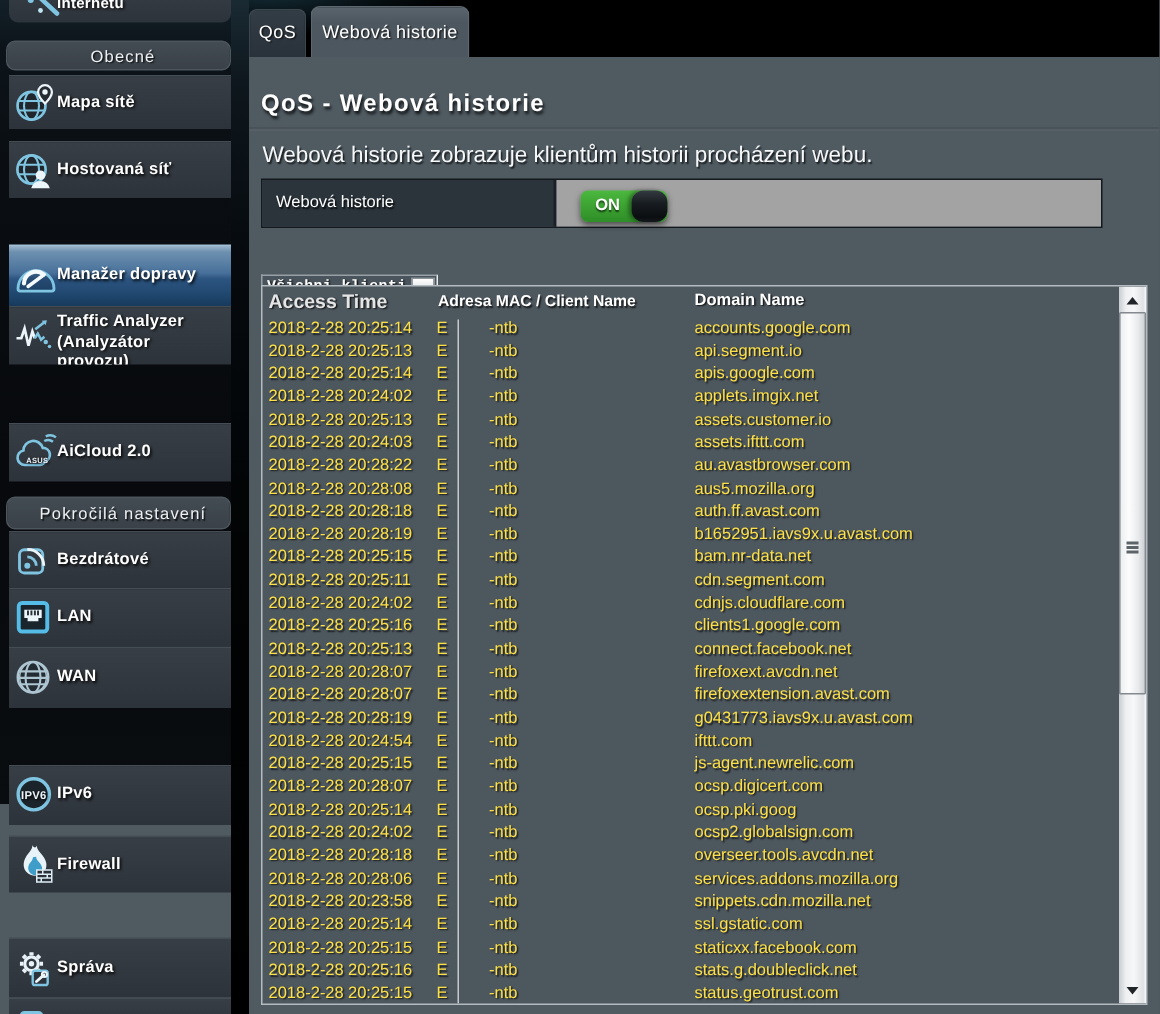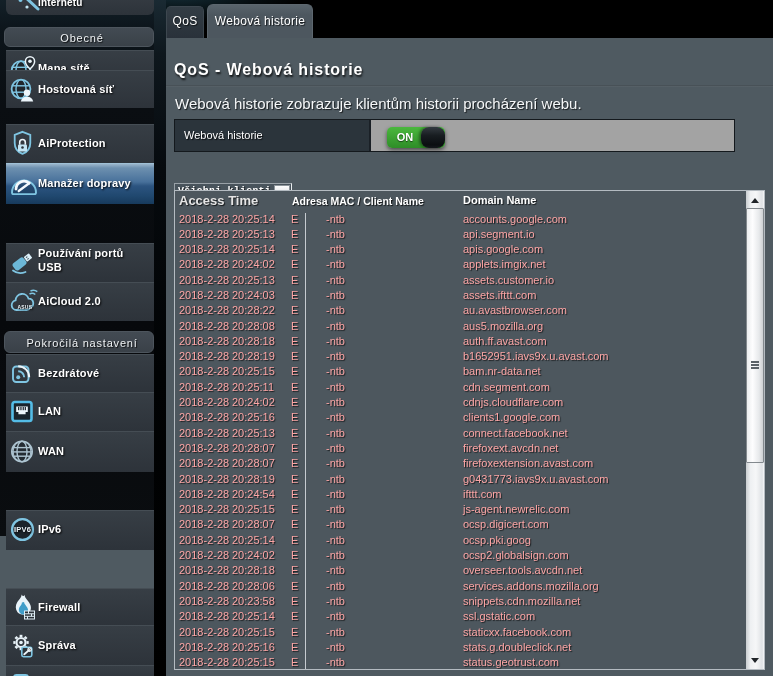--- a/index.html
+++ b/index.html
@@ -23,35 +23,35 @@
 .sitem .lbl.topal{top:3px;transform:none;}
 .sitem svg{position:absolute;left:3px;top:50%;transform:translateY(-50%);}
 .sbar{position:absolute;left:4px;width:150px;border-radius:6px;text-indent:6px;
   background:linear-gradient(#434b53,#3a4148);border:1px solid #4d555d;
   color:#eef1f3;font-size:11px;letter-spacing:0.8px;text-align:center;
   text-shadow:1px 1px 1px rgba(0,0,0,0.8);}
 #it-internetu{top:-9px;height:24px;border-radius:6px;border-top:none;}
 #it-internetu .lbl{left:32px;top:auto;bottom:6px;transform:none;font-size:10px;}
 #bar1{top:27px;height:20px;line-height:20px;}
 #it-mapa{top:50px;height:36px;}
-#it-host{top:70px;height:38px;}
+#it-host{top:94px;height:38px;}
 #it-aiprot{top:124px;height:39px;}
 #it-man{top:163px;height:41px;border-top:1px solid #9fc0d6;
   background:linear-gradient(180deg,#9ab5cb 0%,#6d90af 10%,#47709a 45%,#2c5480 55%,#20486f 80%,#173a5c 100%);}
 #it-traffic{top:204px;height:39px;}
 #it-usb{top:243px;height:39px;}
 #it-aicloud{top:282px;height:39px;padding-left:44px;}
 #bar2{top:331px;height:22px;line-height:22px;}
 #it-bezdrat{top:354px;height:38px;}
 #it-lan{top:392px;height:39px;}
 #it-wan{top:431px;height:41px;}
 #it-alexa{top:472px;height:38px;margin-top:40px;}
 #it-ipv6{top:510px;height:39px;text-align:right;}
 #it-vpn{top:549px;height:38px;}
-#it-fire{top:588px;height:38px;}
+#it-fire{top:557px;height:38px;}
 #it-sprava{top:625px;height:40px;}
 #it-syslog{top:665px;height:20px;}
 
 .tab{position:absolute;color:#fff;text-align:center;font-size:12px;letter-spacing:0.3px;
   text-shadow:1px 1px 1px rgba(0,0,0,0.7);}
 #tab-qos{left:166px;top:6px;width:38px;height:32px;line-height:28px;
   background:linear-gradient(#333d45,#29313a);border:1px solid #3d474f;border-bottom:none;
   border-radius:5px 5px 0 0;}
 #tab-web{left:207px;top:4px;width:106px;height:34px;line-height:32px;
   background:linear-gradient(#59646c,#4d575f 30%);border:1px solid #5d676f;border-bottom:none;
@@ -87,21 +87,21 @@
 #select .btn:after{content:"";position:absolute;left:3px;top:5.5px;border:4.5px solid transparent;
   border-top:5.5px solid #0c0e10;}
 
 #table{position:absolute;left:174px;top:190px;width:591px;height:480px;
   background:#4d575e;border:1px solid #b4bbc1;overflow:hidden;}
 #table .h1{position:absolute;left:4px;top:2px;font-size:13px;font-weight:bold;color:#e5e5e5;text-shadow:1px 1px 1px rgba(0,0,0,0.75);}
 #table .h2{position:absolute;left:117px;top:4px;font-size:10.5px;font-weight:bold;color:#fff;text-shadow:1px 1px 1px rgba(0,0,0,0.75);}
 #table .h3{position:absolute;left:288px;top:3px;font-size:11px;font-weight:bold;color:#fff;text-shadow:1px 1px 1px rgba(0,0,0,0.75);}
 #vline{position:absolute;left:130px;top:22px;width:1px;height:456px;background:#c6cbd0;}
 #rows{position:absolute;left:0;top:20.5px;width:560px;}
-.r{position:relative;height:15.3px;color:#fca5a5;}
+.r{position:relative;height:15.3px;color:#fde047;}
 .r span{position:absolute;text-shadow:1px 1px 1px rgba(0,0,0,0.7);white-space:pre;}
 .r .d{left:4px;font-size:11px;top:1px;}
 .r .t{left:57px;font-size:11px;top:1px;}
 .r .e{left:116px;font-size:11px;top:1px;}
 .r .n{left:151px;font-size:11px;top:1px;}
 .r .dm{left:288px;font-size:11px;top:1px;}
 
 #sbar{position:absolute;left:571px;top:0;width:18px;height:478px;
   background:linear-gradient(90deg,#c9cdd0,#eef0f2 25%,#f6f7f8 55%,#dfe2e5 90%,#f8f9fa);}
 #sbar .up{position:absolute;left:5px;top:7px;border:4px solid transparent;border-bottom:5px solid #212529;border-top:none;}
@@ -142,48 +142,38 @@
       <svg width="28" height="28" viewBox="0 0 28 28">
         <circle cx="12" cy="13" r="9.4" stroke="#7fc5e2" stroke-width="1.8" fill="#20262b"></circle>
         <ellipse cx="12" cy="13" rx="5" ry="9.4" stroke="#7fc5e2" stroke-width="1.4" fill="none"></ellipse>
         <line x1="3" y1="9.8" x2="21" y2="9.8" stroke="#7fc5e2" stroke-width="1.4"></line>
         <line x1="3" y1="16.2" x2="21" y2="16.2" stroke="#7fc5e2" stroke-width="1.4"></line>
         <circle cx="18" cy="16.8" r="3.2" fill="#ecf5fa"></circle>
         <path d="M11.8,25.5 a6.3,5.8 0 0 1 12.4,0 z" fill="#ecf5fa"></path>
       </svg>
       <span class="lbl">Hostovaná síť</span>
     </div>
-  <div class="sitem" id="it-aiprot">
-      <svg width="28" height="28" viewBox="0 0 28 28">
-        <path d="M13.5,1.8 l7.8,3.1 v8 c0,6 -3.4,9.3 -7.8,11 c-4.4,-1.7 -7.8,-5 -7.8,-11 v-8 Z" fill="none" stroke="#7fc5e2" stroke-width="1.8"></path>
-        <path d="M10.7,14.8 v-2.5 a2.8,2.8 0 0 1 5.6,0 v2.5" fill="none" stroke="#ecf5fa" stroke-width="1.6"></path>
-        <rect x="9" y="14.4" width="9" height="7.2" rx="1.2" fill="#c4e5f4"></rect>
-        <circle cx="13.5" cy="17.5" r="1.3" fill="#2a3138"></circle>
-      </svg>
-      <span class="lbl">AiProtection</span>
-    </div>
   <div class="sitem" id="it-man">
       <svg width="30" height="26" viewBox="0 0 30 26">
         <path d="M3,21.5 a12,12 0 0 1 24,0 a1.6,1.6 0 0 1 -1.6,1.6 h-20.8 a1.6,1.6 0 0 1 -1.6,-1.6 z" fill="rgba(16,36,56,0.2)" stroke="#7fc5e2" stroke-width="1.9"></path>
         <path d="M7,18 a8,8 0 0 1 13,-6" fill="none" stroke="#f4f9fc" stroke-width="2.8" stroke-linecap="round"></path>
         <path d="M9.7,20 L20.5,12" stroke="#f4f9fc" stroke-width="2.3" stroke-linecap="round"></path>
       </svg>
       <span class="lbl">Manažer dopravy</span>
     </div>
-  <div class="sitem" id="it-usb">
-      <svg width="28" height="28" viewBox="0 0 28 28">
-        <g transform="rotate(-38 13 12)">
-          <rect x="2.5" y="8.5" width="13.5" height="8.6" rx="2.6" fill="#6cb8d8"></rect>
-          <rect x="16.6" y="10" width="6.5" height="5.8" rx="0.8" fill="#dcEFf8"></rect>
-          <rect x="18.2" y="11.3" width="1.7" height="1.1" fill="#3a4a55"></rect>
-          <rect x="18.2" y="13.5" width="1.7" height="1.1" fill="#3a4a55"></rect>
-        </g>
-        <path d="M4,21.5 q5.5,4.3 12.5,1.5" fill="none" stroke="#7fc5e2" stroke-width="1.8" stroke-linecap="round"></path>
-      </svg>
-      <span class="lbl topal">Používání portů<br>USB</span>
+  <div class="sitem" id="it-traffic">
+      <svg width="28" height="28" viewBox="0 0 28 28">
+        <path d="M2,15.5 h3.2 l2.2,-6.5 l2.6,11.5 l2.6,-9.5 l1.6,4.5" fill="none" stroke="#ecf5fa" stroke-width="1.8"></path>
+        <path d="M14.2,15.5 l2,-3.2 l2.2,4.2 l2.2,-2" fill="none" stroke="#7fc5e2" stroke-width="1.7"></path>
+        <path d="M14.5,9.5 l6.5,-5" stroke="#7fc5e2" stroke-width="1.7"></path>
+        <path d="M22.3,3.5 l-3.5,0.4 l2.6,2.9 z" fill="#7fc5e2"></path>
+        <circle cx="21.5" cy="18" r="1.5" fill="#7fc5e2"></circle>
+        <circle cx="24" cy="21" r="1.2" fill="#7fc5e2"></circle>
+      </svg>
+      <span class="lbl topal">Traffic Analyzer<br>(Analyzátor<br>provozu)</span>
     </div>
   <div class="sitem" id="it-aicloud">
       <svg width="30" height="27" viewBox="0 0 30 27">
         <path d="M7.5,21.5 a4.9,4.9 0 0 1 -0.9,-9.7 a6.6,6.6 0 0 1 12.9,-1.7 a4.6,4.6 0 0 1 1.5,9 q-0.7,2.1 -3.4,2.4 z" fill="none" stroke="#7fc5e2" stroke-width="1.8"></path>
         <path d="M20.5,5.5 q3.2,-1.6 5.8,0.5" fill="none" stroke="#7fc5e2" stroke-width="1.6"></path>
         <path d="M21.5,2.4 q3.7,-1.7 6.8,0.7" fill="none" stroke="#7fc5e2" stroke-width="1.6"></path>
         <text x="8.5" y="20" font-size="5" font-family="Liberation Sans" font-weight="bold" fill="#ecf5fa">ASUS</text>
       </svg>
       <span class="lbl">AiCloud 2.0</span>
     </div>

